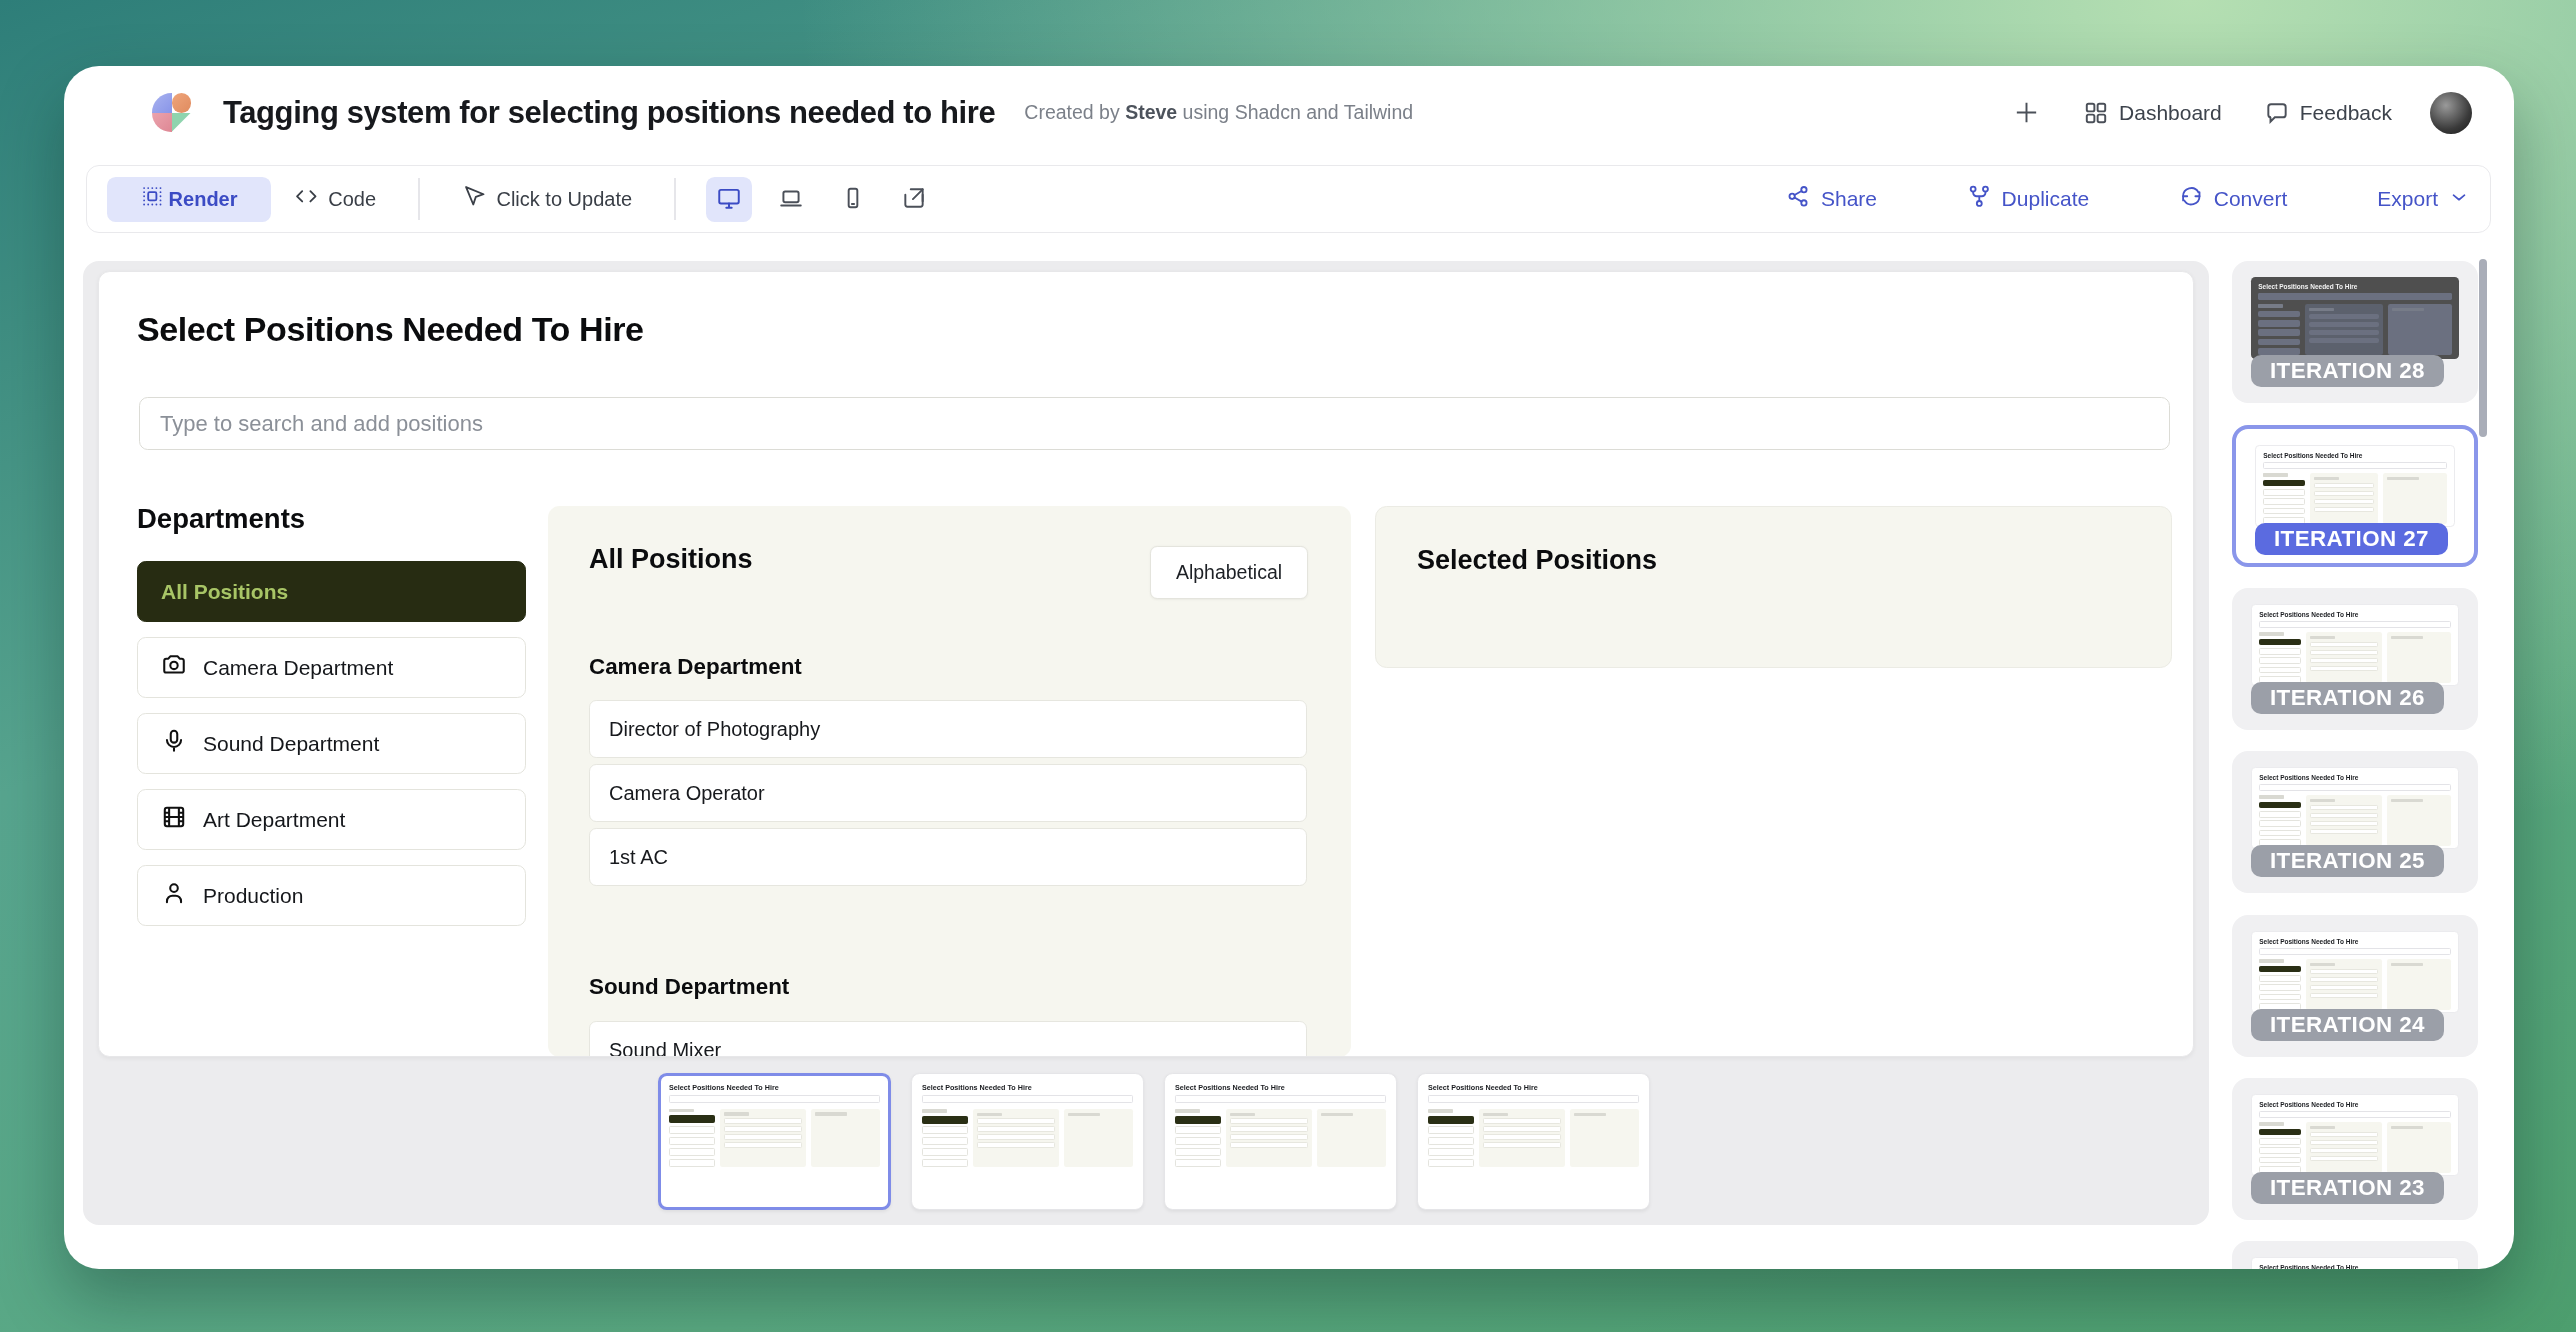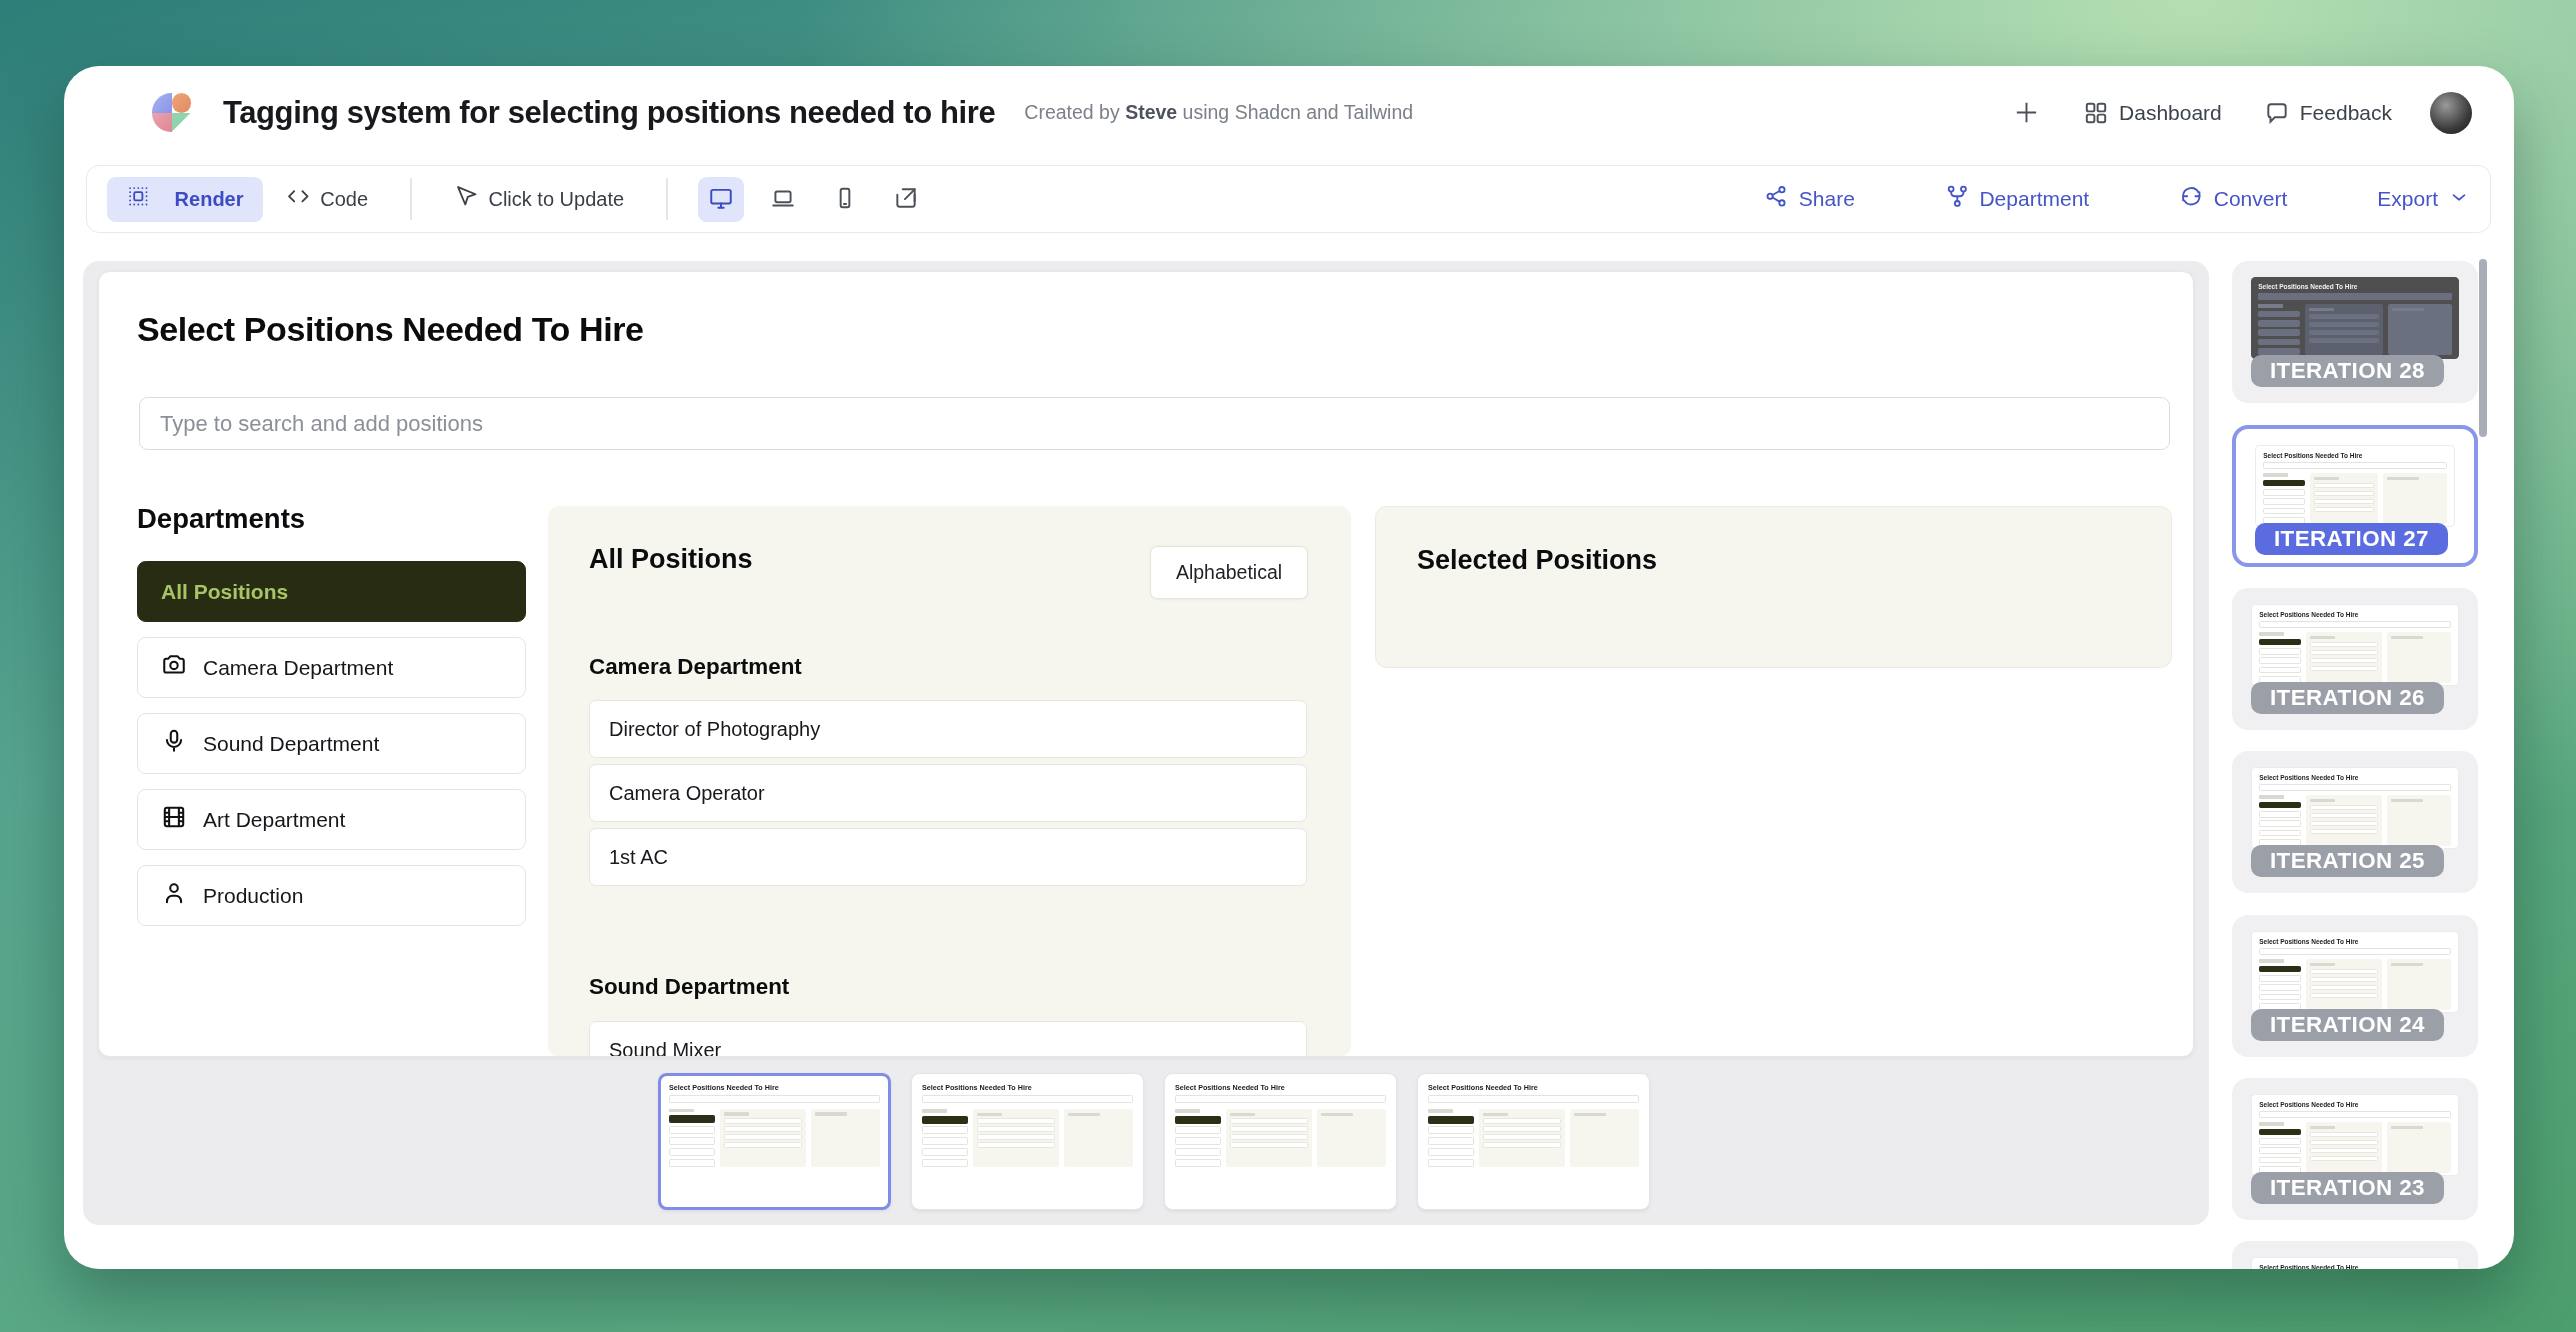--- a/index.html
+++ b/index.html
@@ -31,21 +31,21 @@
   .h-action { display:flex; align-items:center; gap:10px; color:#3d434c; font-size:21px; margin-left:42px; cursor:pointer; }
   .h-action svg, .plus-btn svg { display:block; }
   .plus-btn { margin-left:0; }
   .avatar { width:42px; height:42px; border-radius:50%; margin-left:38px;
     background:radial-gradient(circle at 38% 32%, #9a9a9a 0%, #6e6e6e 28%, #3a3a3a 62%, #181818 100%); flex:0 0 auto; }
   
   .toolbar { position:absolute; left:22px; top:99px; width:2405px; height:68px;
     border:1.4px solid #e9e9ec; border-radius:13px; background:#fff;
     display:flex; align-items:center; padding:0 20px; }
   .tb-left { display:flex; align-items:center; gap:7.2px; }
-  .pill { display:flex; align-items:center; gap:24px; padding:0 19px; height:45px; border-radius:8.7px; font-size:20px; cursor:pointer; }
+  .pill { display:flex; align-items:center; gap:4px; padding:0 33px; height:45px; border-radius:8.7px; font-size:20px; cursor:pointer; }
   .pill.active { background:#e1e5fb; color:#3b4bc4; font-weight:600; }
   .tb-item { display:flex; align-items:center; gap:10px; padding:0 16px; height:45px; font-size:20px; color:#3a3f47; cursor:pointer; }
   .tb-divider { width:1.4px; height:42px; background:#e6e6ea; margin:0 19px; }
   .dev-btn { width:46px; height:45px; display:flex; align-items:center; justify-content:center; border-radius:8.7px; color:#4b5059; cursor:pointer; margin:0 4.3px; }
   .dev-btn.active { background:#e1e5fb; color:#3b4bc4; }
   .tb-right { margin-left:auto; display:flex; align-items:center;gap:44px; }
   .tb-link { display:flex; align-items:center; gap:10px; font-size:21px; color:#4554c8; margin-left:46px; cursor:pointer; }
   
   .canvas { position:absolute; left:19px; top:195px; width:2126px; height:964px; background:#ececee; border-radius:16px; }
   .app-card { position:absolute; left:15px; top:10px; width:2096px; height:786px; background:#fff; border:0.7px solid #e7e7e9; border-radius:11.6px; box-shadow:0 1.4px 4.3px rgba(0,0,0,.05); overflow:hidden; }
@@ -227,21 +227,21 @@
       </div>
       <div class="tb-link">
         <span>
           <svg width="24.6" height="24.6" viewBox="0 0 24 24" fill="none" stroke="#4554c8" stroke-width="1.8" stroke-linecap="round">
               <circle cx="6" cy="5" r="2.4"></circle>
               <circle cx="18" cy="5" r="2.4"></circle>
               <circle cx="12" cy="19" r="2.4"></circle>
               <path d="M6 7.5v1A3.5 3.5 0 0 0 9.5 12h5A3.5 3.5 0 0 0 18 8.5v-1M12 12v4.5"></path>
             </svg>
         </span>
-        <span>Department</span>
+        <span>Duplicate</span>
       </div>
       <div class="tb-link">
         <span>
           <svg width="24.6" height="24.6" viewBox="0 0 24 24" fill="none" stroke="#4554c8" stroke-width="1.8" stroke-linecap="round" stroke-linejoin="round">
               <path d="M20 12a8 8 0 0 1-14.9 4M4 12a8 8 0 0 1 14.9-4"></path>
               <path d="M4 16v-4h4M20 8v4h-4"></path>
             </svg>
         </span>
         <span>Convert</span>
       </div>

